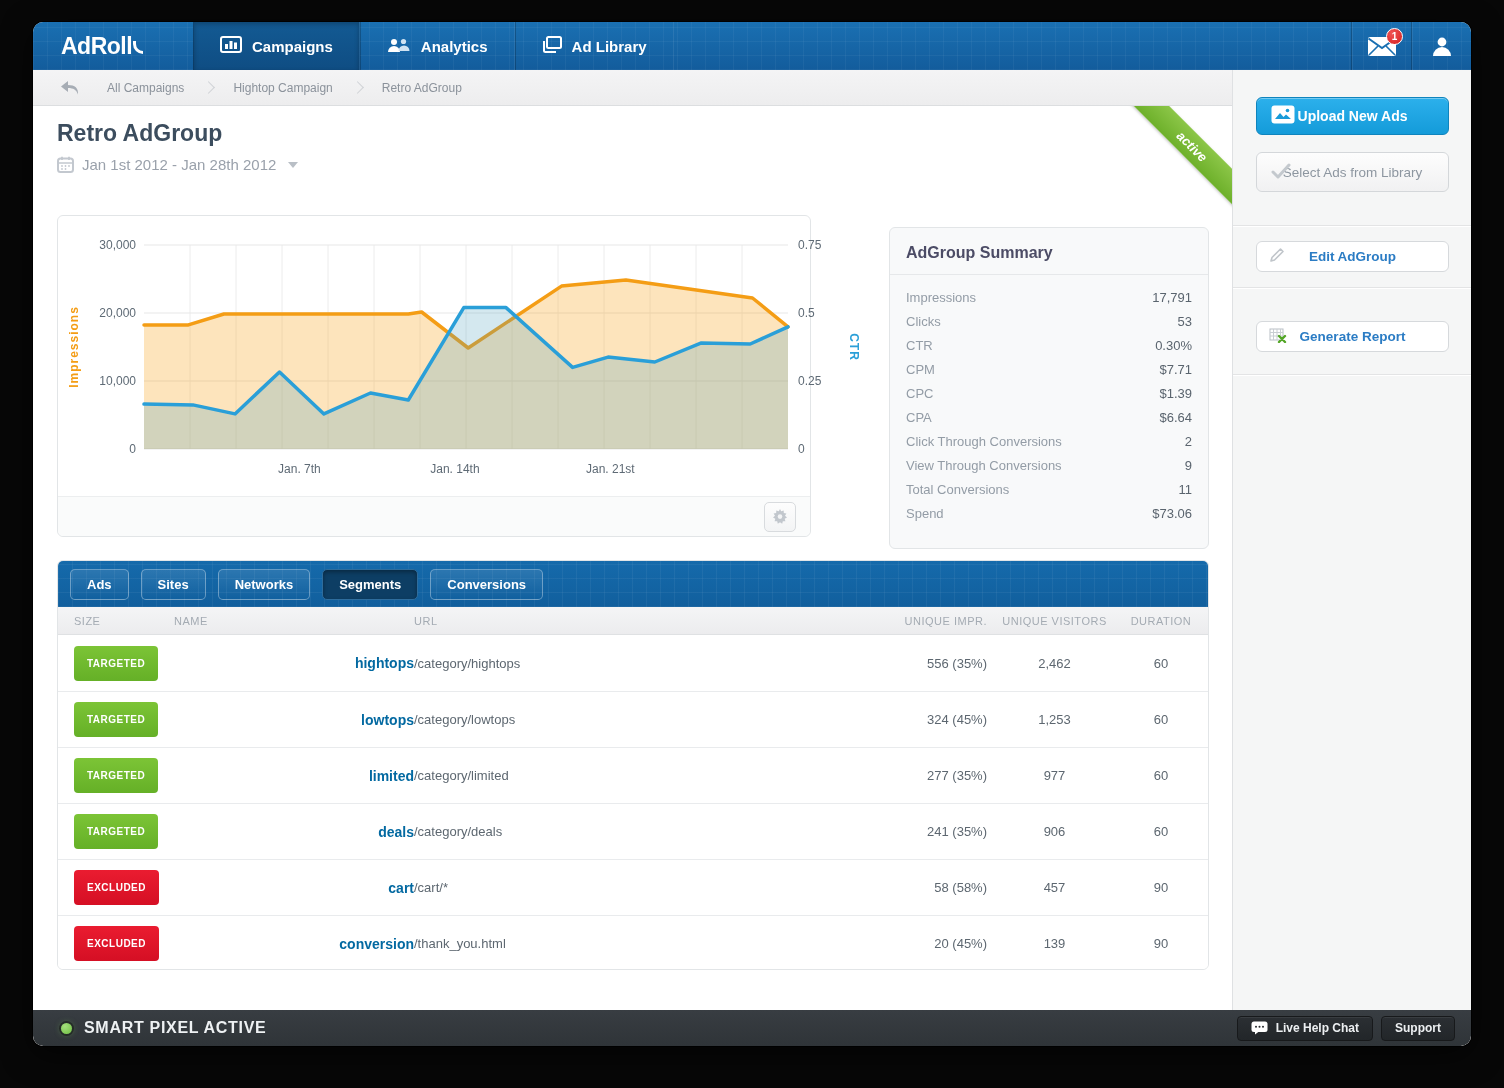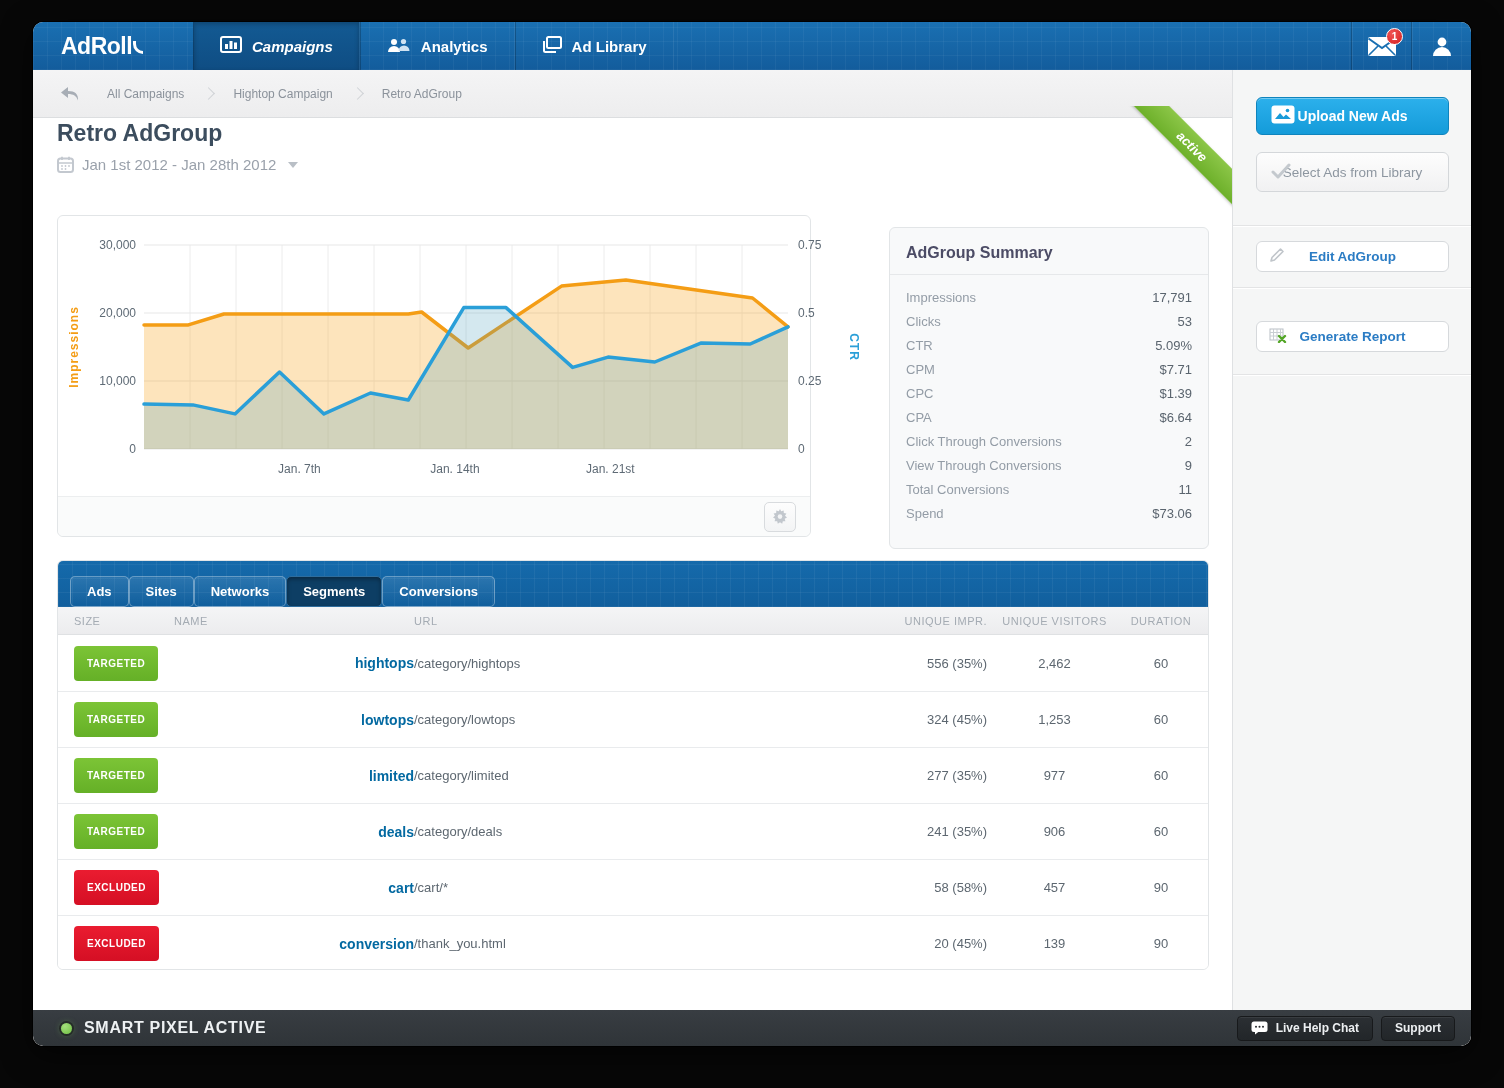--- a/index.html
+++ b/index.html
@@ -15,35 +15,35 @@
          display:flex; align-items:stretch; }
   .brand { width:160px; display:flex; align-items:center; padding-left:28px; color:#fff;
            font-size:23px; font-weight:bold; letter-spacing:-.5px; }
   .brand .logo-tail { display:inline-block; width:10px; height:13px; margin-left:1px;
            border-right:3.5px solid #fff; border-bottom:3.5px solid #fff; border-bottom-right-radius:11px;
            transform:translateY(1px) scaleX(-1); }
   .nav-tabs { display:flex; }
   .nav-tab { display:flex; align-items:center; gap:10px; padding:0 26px; color:#fff; font-size:15px; font-weight:bold;
              border-left:1px solid rgba(0,0,0,.22); border-right:1px solid rgba(255,255,255,.08); cursor:pointer; }
   .nav-tab.active { background:linear-gradient(#135a93,#0f4d83);
-             box-shadow:inset 0 2px 5px rgba(0,0,0,.25);font-style:italic; }
+             box-shadow:inset 0 2px 5px rgba(0,0,0,.25); }
   .nav-right { margin-left:auto; display:flex; align-items:stretch; }
   .nav-cell { width:60px; display:flex; align-items:center; justify-content:center; position:relative;
               border-left:1px solid rgba(0,0,0,.22); box-shadow:inset 1px 0 0 rgba(255,255,255,.08); cursor:pointer; }
   .badge { position:absolute; top:6px; right:8px; min-width:17px; height:17px; border-radius:9px;
            background:radial-gradient(circle at 35% 30%, #f05454, #d41f1f); border:1.5px solid #fff;
            color:#fff; font-size:10px; font-weight:bold; display:flex; align-items:center; justify-content:center; }
 
   
   .app-body { position:absolute; top:48px; bottom:36px; left:0; right:0; display:flex; }
   .main-col { width:1199px; position:relative; background:#fff; }
   .side-col { width:239px; background:#f5f6f6; border-left:1px solid #dfe1e3; position:relative; }
 
   
-  .crumbbar { height:48px; background:linear-gradient(#f4f4f5,#ededee); border-bottom:1px solid #dcdee0;
+  .crumbbar { height:36px; background:linear-gradient(#f4f4f5,#ededee); border-bottom:1px solid #dcdee0;
               display:flex; align-items:center; padding-left:26px;text-align:right; }
   .crumb-back { display:flex; align-items:center; margin-right:20px; cursor:pointer; }
   .crumb-item { color:#8b929b; font-size:12px; padding:0 6px; cursor:pointer; }
   .crumb-sep { width:9px; height:9px; border-top:1px solid #cfd2d6; border-right:1px solid #cfd2d6;
                transform:rotate(45deg); margin:0 14px; }
 
   
   .page-title { position:absolute; left:24px; top:50px; font-size:23px; font-weight:bold; color:#3c4d5e; }
   .date-row { position:absolute; left:24px; top:86px; display:flex; align-items:center; gap:8px; cursor:pointer; }
   .date-text { color:#9aa1ab; font-size:15px; }
@@ -76,21 +76,21 @@
   .summary-row { display:flex; justify-content:space-between; height:24px; align-items:center; }
   .summary-label { color:#939ca6; font-size:13px; }
   .summary-value { color:#5a646e; font-size:13px; }
 
   
   .table-card { left:24px; top:490px; width:1152px; height:410px; overflow:hidden; border-radius:6px; }
   .seg-tabs { height:46px; background:
          repeating-linear-gradient(90deg, rgba(255,255,255,.05) 0 1px, transparent 1px 14px),
          repeating-linear-gradient(0deg, rgba(255,255,255,.05) 0 1px, transparent 1px 14px),
          linear-gradient(#156aab,#115f9d);
-         display:flex; align-items:flex-end; padding:0 12px; }
+         display:flex; align-items:center; gap:12px; padding:0 12px; }
   .seg-tab { padding:7px 16px; border:1px solid rgba(255,255,255,.35); border-radius:5px; color:#fff;
              font-size:13px; font-weight:bold; background:linear-gradient(rgba(255,255,255,.10),rgba(255,255,255,0));
              cursor:pointer; }
   .seg-tab.active { background:#0d3e64; border-color:#2e6causes; border-color:#2e6d9d;
              box-shadow:inset 0 2px 4px rgba(0,0,0,.35); }
   .thead, .trow { display:grid;
       grid-template-columns:100px 240px 1fr 145px 135px 78px;
       align-items:center; padding-left:16px; padding-right:8px; }
   .thead { height:28px; background:linear-gradient(#f4f5f6,#ececee); border-bottom:1px solid #dfe1e3; }
   .th { font-size:11px; color:#a4abb3; letter-spacing:.5px; font-weight:normal; }
@@ -285,21 +285,21 @@
             <div class="summary-row">
               <span class="summary-label">Impressions</span>
               <span class="summary-value">17,791</span>
             </div>
             <div class="summary-row">
               <span class="summary-label">Clicks</span>
               <span class="summary-value">53</span>
             </div>
             <div class="summary-row">
               <span class="summary-label">CTR</span>
-              <span class="summary-value">5.09%</span>
+              <span class="summary-value">0.30%</span>
             </div>
             <div class="summary-row">
               <span class="summary-label">CPM</span>
               <span class="summary-value">$7.71</span>
             </div>
             <div class="summary-row">
               <span class="summary-label">CPC</span>
               <span class="summary-value">$1.39</span>
             </div>
             <div class="summary-row">

